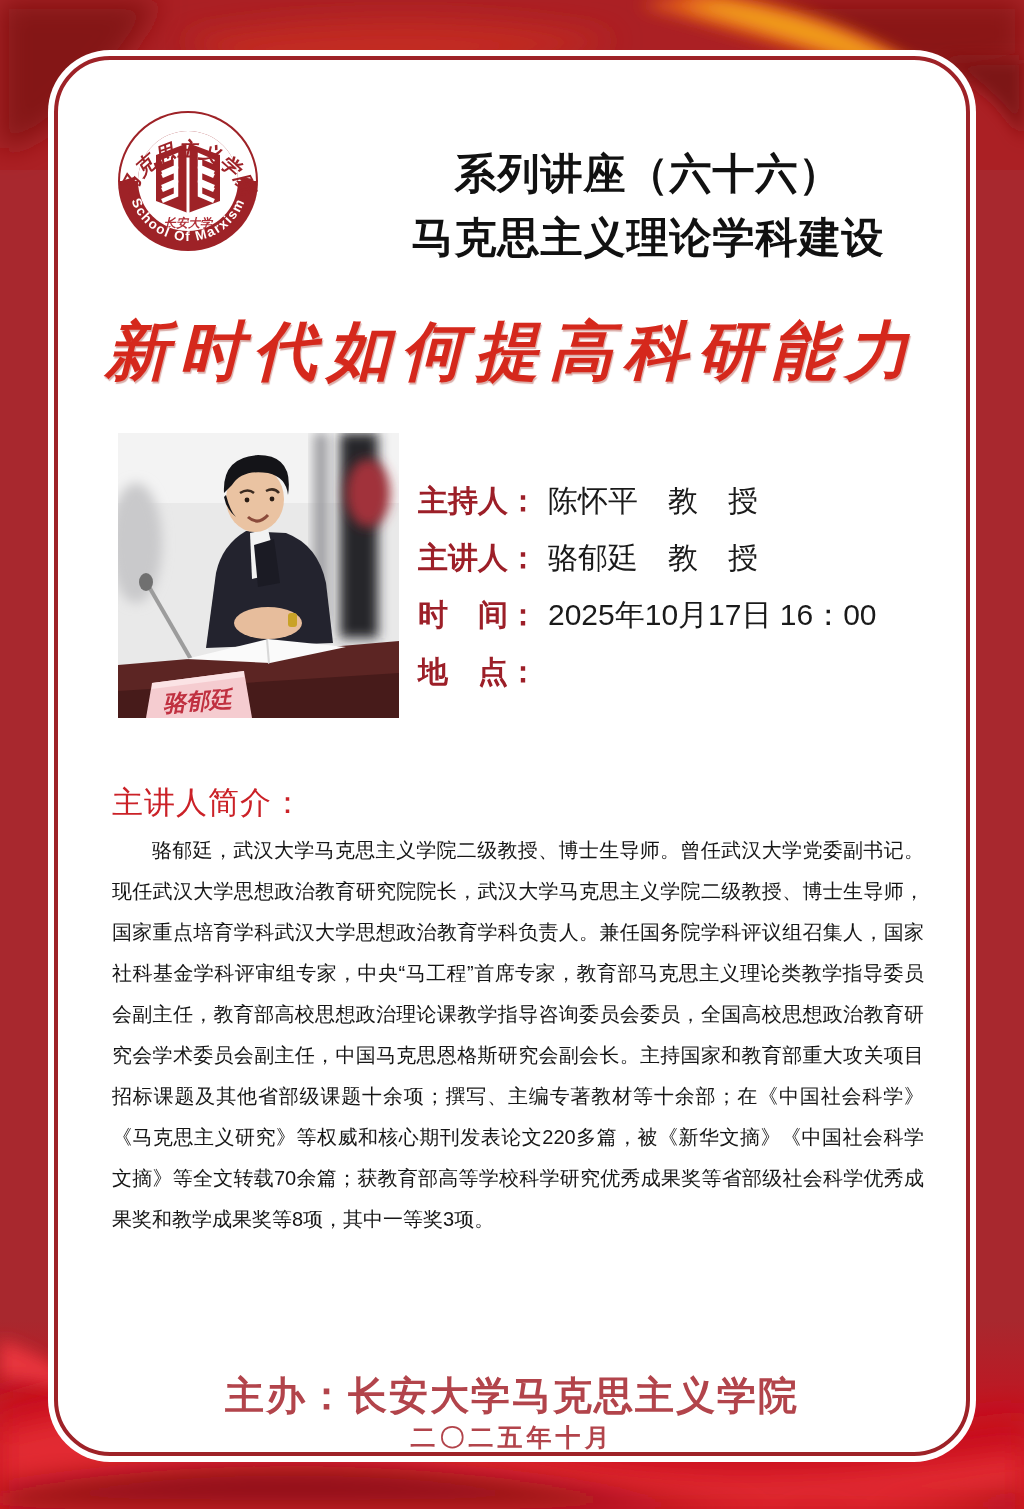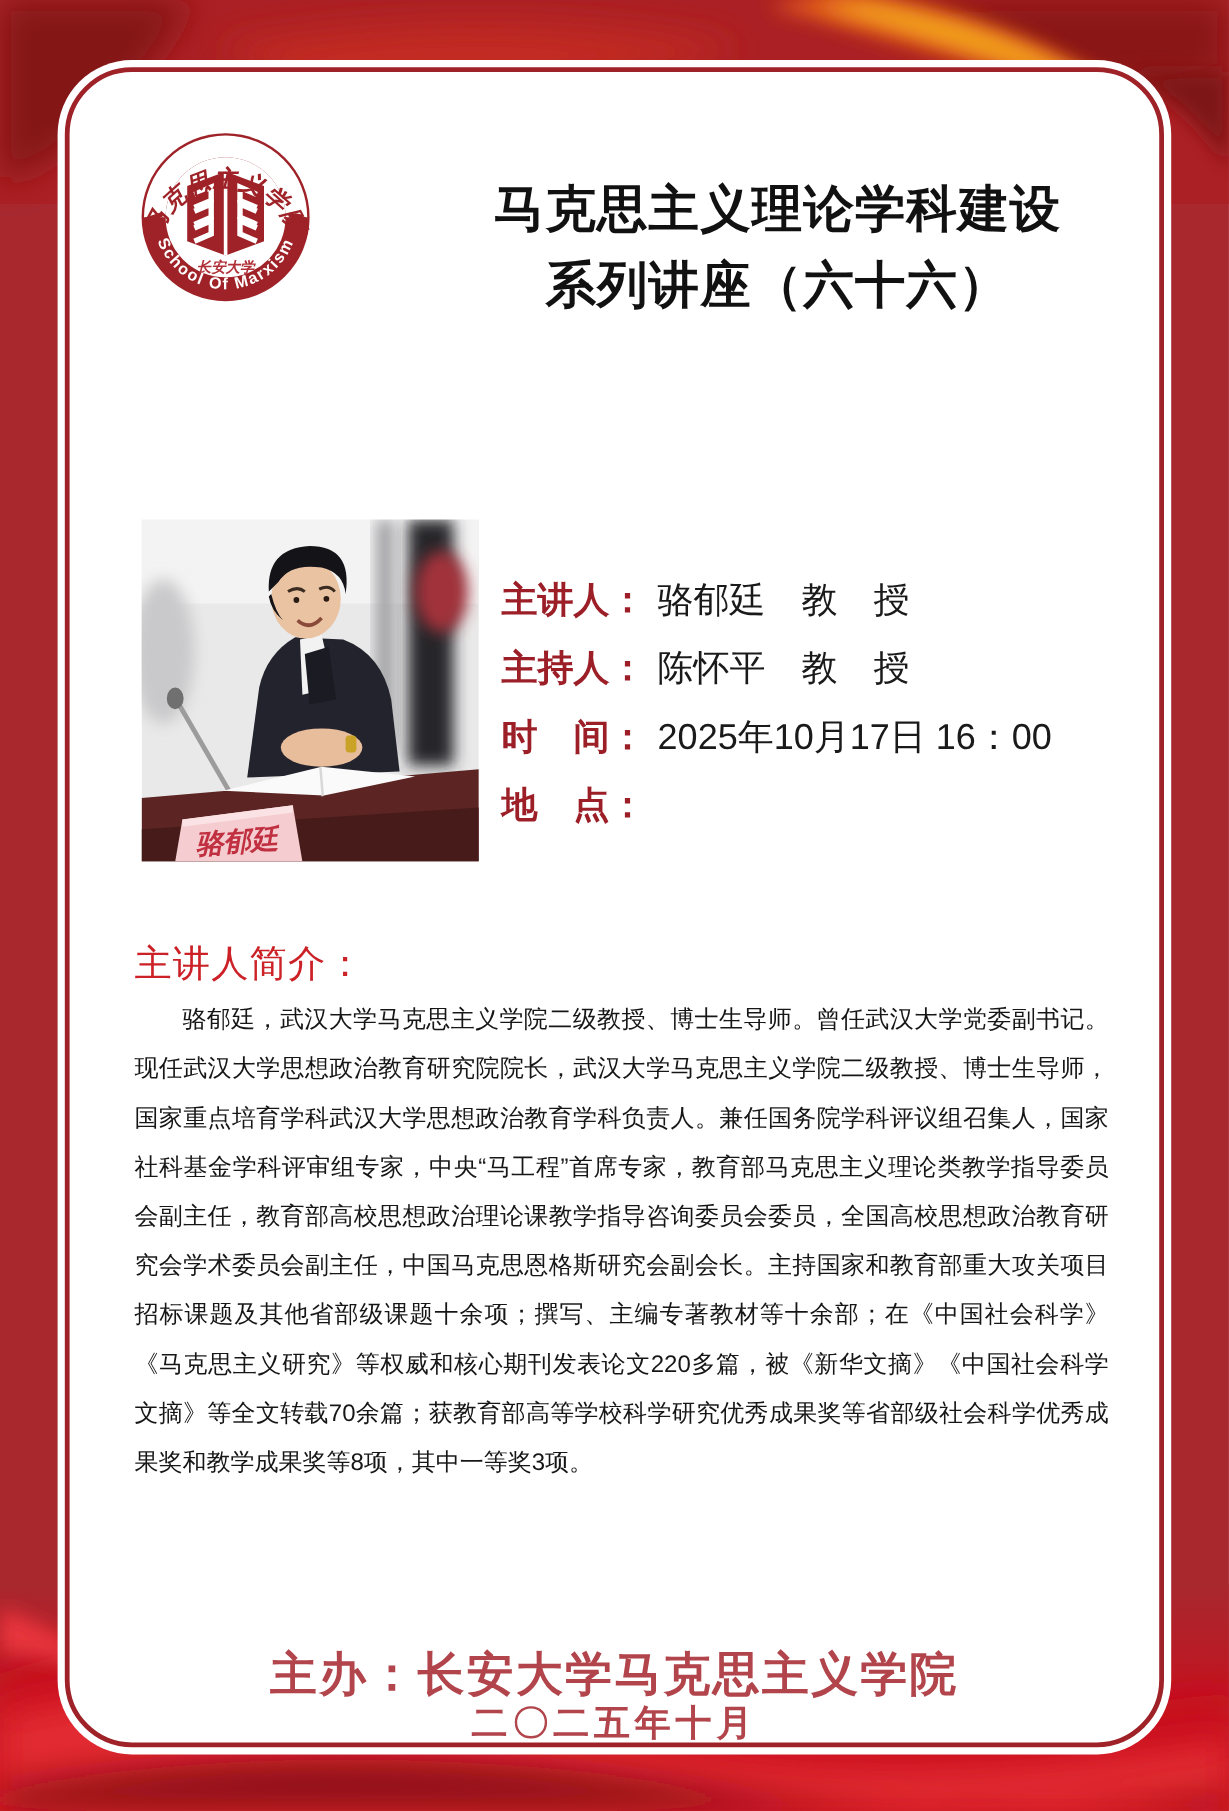--- a/index.html
+++ b/index.html
@@ -57,21 +57,21 @@
   }
   .bio-text {
     position:absolute; left:54px; top:770px; width:812px;
     color:#161616; font-size:20px; line-height:41px;
     text-align:justify; text-indent:2em;
   }
 
   
   .footer { position:absolute; left:0; top:1316px; width:100%; text-align:center; color:#b2444b; }
   .footer-line1 { font-size:39px; line-height:40px; font-weight:600; letter-spacing:2px; }
-  .footer-line2 { font-size:30px; line-height:42px; font-weight:600; letter-spacing:4px; }
+  .footer-line2 { font-size:25px; line-height:42px; font-weight:600; letter-spacing:4px; }
 </style>
 </head>
 <body>
 
 <svg class="bg-svg" viewBox="0 0 1024 1509" preserveAspectRatio="none" aria-hidden="true">
   <defs>
     <filter id="soft8" x="-30%" y="-30%" width="160%" height="160%">
         <feGaussianBlur stdDeviation="8"></feGaussianBlur>
       </filter>
     <filter id="soft14" x="-30%" y="-30%" width="160%" height="160%">
@@ -139,24 +139,25 @@
       </text>
 
       <text x="76" y="122" text-anchor="middle" font-size="12" font-style="italic" font-weight="bold" fill="#b03038">长安大学</text>
 
       <text font-size="13.5" font-weight="bold" fill="#ffffff" letter-spacing="1.5">
         <textPath href="#arcBottom" startOffset="50%" text-anchor="middle">School Of Marxism</textPath>
       </text>
     </svg>
 
     <div class="series-title">
+      <div>系列讲座（六十六）</div>
       <div>马克思主义理论学科建设</div>
-      <div>系列讲座（六十六）</div>
     </div>
 
+    <div class="lecture-title">新时代如何提高科研能力</div>
 
     <svg class="photo" viewBox="0 0 281 285">
       <defs>
         <filter id="pblur" x="-40%" y="-40%" width="180%" height="180%">
             <feGaussianBlur stdDeviation="6"></feGaussianBlur>
           </filter>
       </defs>
       <rect width="281" height="285" fill="#e9e9e9"></rect>
       <rect x="0" y="0" width="281" height="70" fill="#f3f3f3"></rect>
 
@@ -195,26 +196,26 @@
 
       <g>
         <polygon points="34,250 126,238 134,285 28,285" fill="#f5ccd0"></polygon>
         <polygon points="34,250 126,238 126,244 34,256" fill="#fbe3e5"></polygon>
         <text x="80" y="276" text-anchor="middle" font-size="23" font-style="italic" font-weight="bold" fill="#c03040" transform="rotate(-4 80 276)">骆郁廷</text>
       </g>
     </svg>
 
     <ul class="info-list">
       <li class="info-row">
+        <span class="info-label">主持人：</span>
+        <span class="info-value">陈怀平　教　授</span>
+      </li>
+      <li class="info-row">
         <span class="info-label">主讲人：</span>
         <span class="info-value">骆郁廷　教　授</span>
-      </li>
-      <li class="info-row">
-        <span class="info-label">主持人：</span>
-        <span class="info-value">陈怀平　教　授</span>
       </li>
       <li class="info-row">
         <span class="info-label">时　间：</span>
         <span class="info-value">2025年10月17日 16：00</span>
       </li>
       <li class="info-row">
         <span class="info-label">地　点：</span>
       </li>
     </ul>
 

